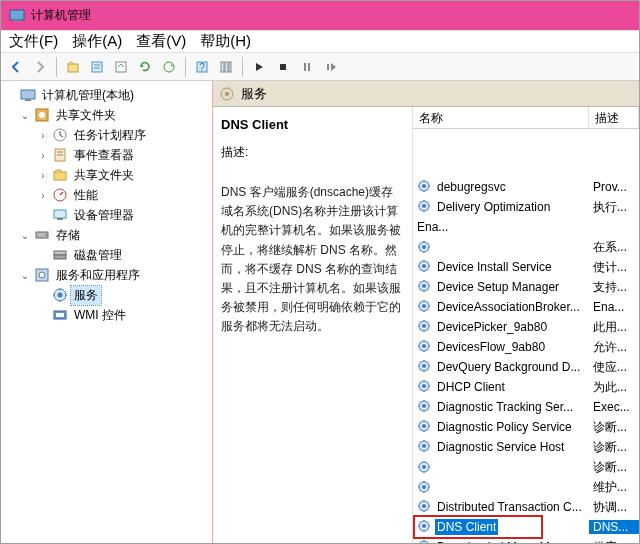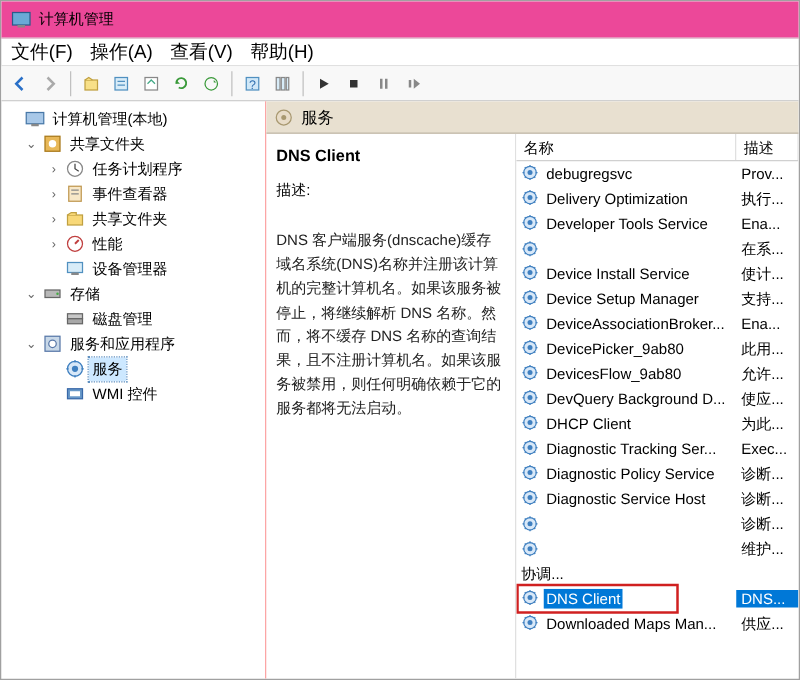--- a/index.html
+++ b/index.html
@@ -22,21 +22,21 @@
 .tree-item.selected .tree-label { background: #cde8ff; outline: 1px dotted #6090c0; }
 .tree-label { padding: 1px 3px; }
 .content { flex: 1; display: flex; flex-direction: column; overflow: hidden; }
 .content-header { height: 26px; background: #e8e0d0; display: flex; align-items: center; padding: 0 6px; gap: 6px; border-bottom: 1px solid #c0b8a8; }
 .content-header-text { font-size: 13px; }
 .content-body { flex: 1; display: flex; overflow: hidden; }
 .detail-pane { width: 200px; padding: 10px 8px; border-right: 1px solid #e0e0e0; }
 .detail-title { font-weight: bold; font-size: 13px; margin-bottom: 12px; }
 .detail-label { margin-bottom: 2px; }
 .detail-text { line-height: 1.6; color: #222; margin-top: 22px; }
-.list-pane { flex: 1; overflow: hidden; display: flex; flex-direction: column; }
+.list-pane { flex: 1; overflow: hidden; display: flex; flex-direction: column; gap: 48px; }
 .list-header { display: flex; height: 22px; border-bottom: 1px solid #d0d0d0; background: #fff; }
 .list-header-cell { padding: 3px 6px; border-right: 1px solid #e0e0e0; font-size: 12px; }
 .col-name { width: 176px; }
 .col-desc { flex: 1; }
 .list-rows { flex: 1; overflow-y: auto; overflow-x: hidden; }
 .list-row { display: flex; align-items: center; height: 20px; white-space: nowrap; }
 .list-row.selected { position: relative; }
 .list-row.selected .col-name .row-label,
 .list-row.selected .col-desc { background: #0078d7; color: #fff; }
 .list-row.selected::after { content: ""; position: absolute; left: 0; top: -2px; bottom: -2px; width: 126px; border: 2px solid #d02020; pointer-events: none; }
@@ -312,28 +312,20 @@
                 <svg class="svc-icon" viewBox="0 0 14 14">
                   <circle cx="7" cy="7" r="5" fill="#d8e8f8" stroke="#4080c0"></circle>
                   <circle cx="7" cy="7" r="2" fill="#4080c0"></circle>
                   <path d="M7 1 L7 2.5 M7 11.5 L7 13 M1 7 L2.5 7 M11.5 7 L13 7 M2.8 2.8 L3.8 3.8 M10.2 10.2 L11.2 11.2 M2.8 11.2 L3.8 10.2 M10.2 3.8 L11.2 2.8" stroke="#4080c0" stroke-width="1"></path>
                 </svg>
                 <span class="row-label">Delivery Optimization</span>
               </div>
               <div class="row-cell col-desc">执行...</div>
             </div>
             <div class="list-row">
-              <div class="row-cell col-name">
-                <svg class="svc-icon" viewBox="0 0 14 14">
-                  <circle cx="7" cy="7" r="5" fill="#d8e8f8" stroke="#4080c0"></circle>
-                  <circle cx="7" cy="7" r="2" fill="#4080c0"></circle>
-                  <path d="M7 1 L7 2.5 M7 11.5 L7 13 M1 7 L2.5 7 M11.5 7 L13 7 M2.8 2.8 L3.8 3.8 M10.2 10.2 L11.2 11.2 M2.8 11.2 L3.8 10.2 M10.2 3.8 L11.2 2.8" stroke="#4080c0" stroke-width="1"></path>
-                </svg>
-                <span class="row-label">Developer Tools Service</span>
-              </div>
               <div class="row-cell col-desc">Ena...</div>
             </div>
             <div class="list-row">
               <div class="row-cell col-name">
                 <svg class="svc-icon" viewBox="0 0 14 14">
                   <circle cx="7" cy="7" r="5" fill="#d8e8f8" stroke="#4080c0"></circle>
                   <circle cx="7" cy="7" r="2" fill="#4080c0"></circle>
                   <path d="M7 1 L7 2.5 M7 11.5 L7 13 M1 7 L2.5 7 M11.5 7 L13 7 M2.8 2.8 L3.8 3.8 M10.2 10.2 L11.2 11.2 M2.8 11.2 L3.8 10.2 M10.2 3.8 L11.2 2.8" stroke="#4080c0" stroke-width="1"></path>
                 </svg>
               </div>
@@ -463,20 +455,28 @@
               <div class="row-cell col-name">
                 <svg class="svc-icon" viewBox="0 0 14 14">
                   <circle cx="7" cy="7" r="5" fill="#d8e8f8" stroke="#4080c0"></circle>
                   <circle cx="7" cy="7" r="2" fill="#4080c0"></circle>
                   <path d="M7 1 L7 2.5 M7 11.5 L7 13 M1 7 L2.5 7 M11.5 7 L13 7 M2.8 2.8 L3.8 3.8 M10.2 10.2 L11.2 11.2 M2.8 11.2 L3.8 10.2 M10.2 3.8 L11.2 2.8" stroke="#4080c0" stroke-width="1"></path>
                 </svg>
               </div>
               <div class="row-cell col-desc">维护...</div>
             </div>
             <div class="list-row">
+              <div class="row-cell col-name">
+                <svg class="svc-icon" viewBox="0 0 14 14">
+                  <circle cx="7" cy="7" r="5" fill="#d8e8f8" stroke="#4080c0"></circle>
+                  <circle cx="7" cy="7" r="2" fill="#4080c0"></circle>
+                  <path d="M7 1 L7 2.5 M7 11.5 L7 13 M1 7 L2.5 7 M11.5 7 L13 7 M2.8 2.8 L3.8 3.8 M10.2 10.2 L11.2 11.2 M2.8 11.2 L3.8 10.2 M10.2 3.8 L11.2 2.8" stroke="#4080c0" stroke-width="1"></path>
+                </svg>
+                <span class="row-label">Distributed Transaction C...</span>
+              </div>
               <div class="row-cell col-desc">协调...</div>
             </div>
             <div class="list-row selected">
               <div class="row-cell col-name">
                 <svg class="svc-icon" viewBox="0 0 14 14">
                   <circle cx="7" cy="7" r="5" fill="#d8e8f8" stroke="#4080c0"></circle>
                   <circle cx="7" cy="7" r="2" fill="#4080c0"></circle>
                   <path d="M7 1 L7 2.5 M7 11.5 L7 13 M1 7 L2.5 7 M11.5 7 L13 7 M2.8 2.8 L3.8 3.8 M10.2 10.2 L11.2 11.2 M2.8 11.2 L3.8 10.2 M10.2 3.8 L11.2 2.8" stroke="#4080c0" stroke-width="1"></path>
                 </svg>
                 <span class="row-label">DNS Client</span>

